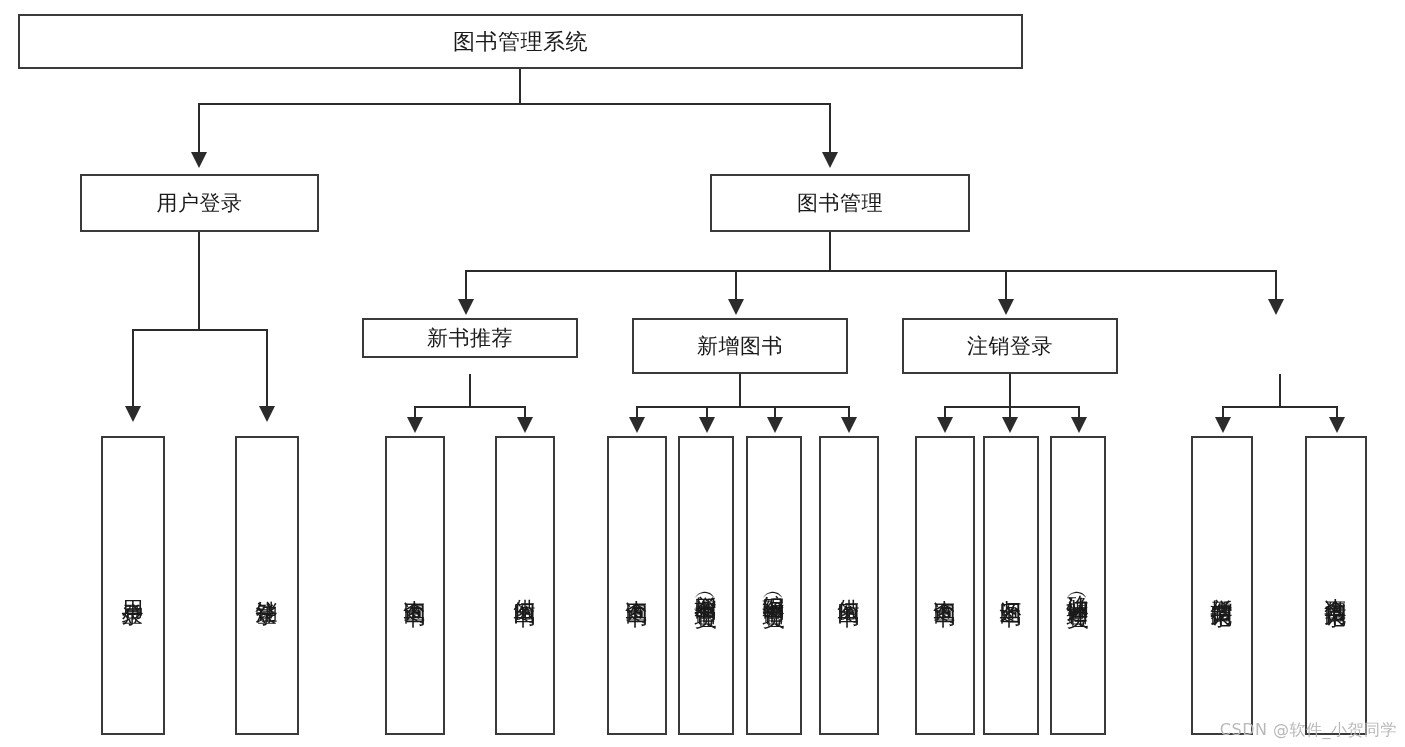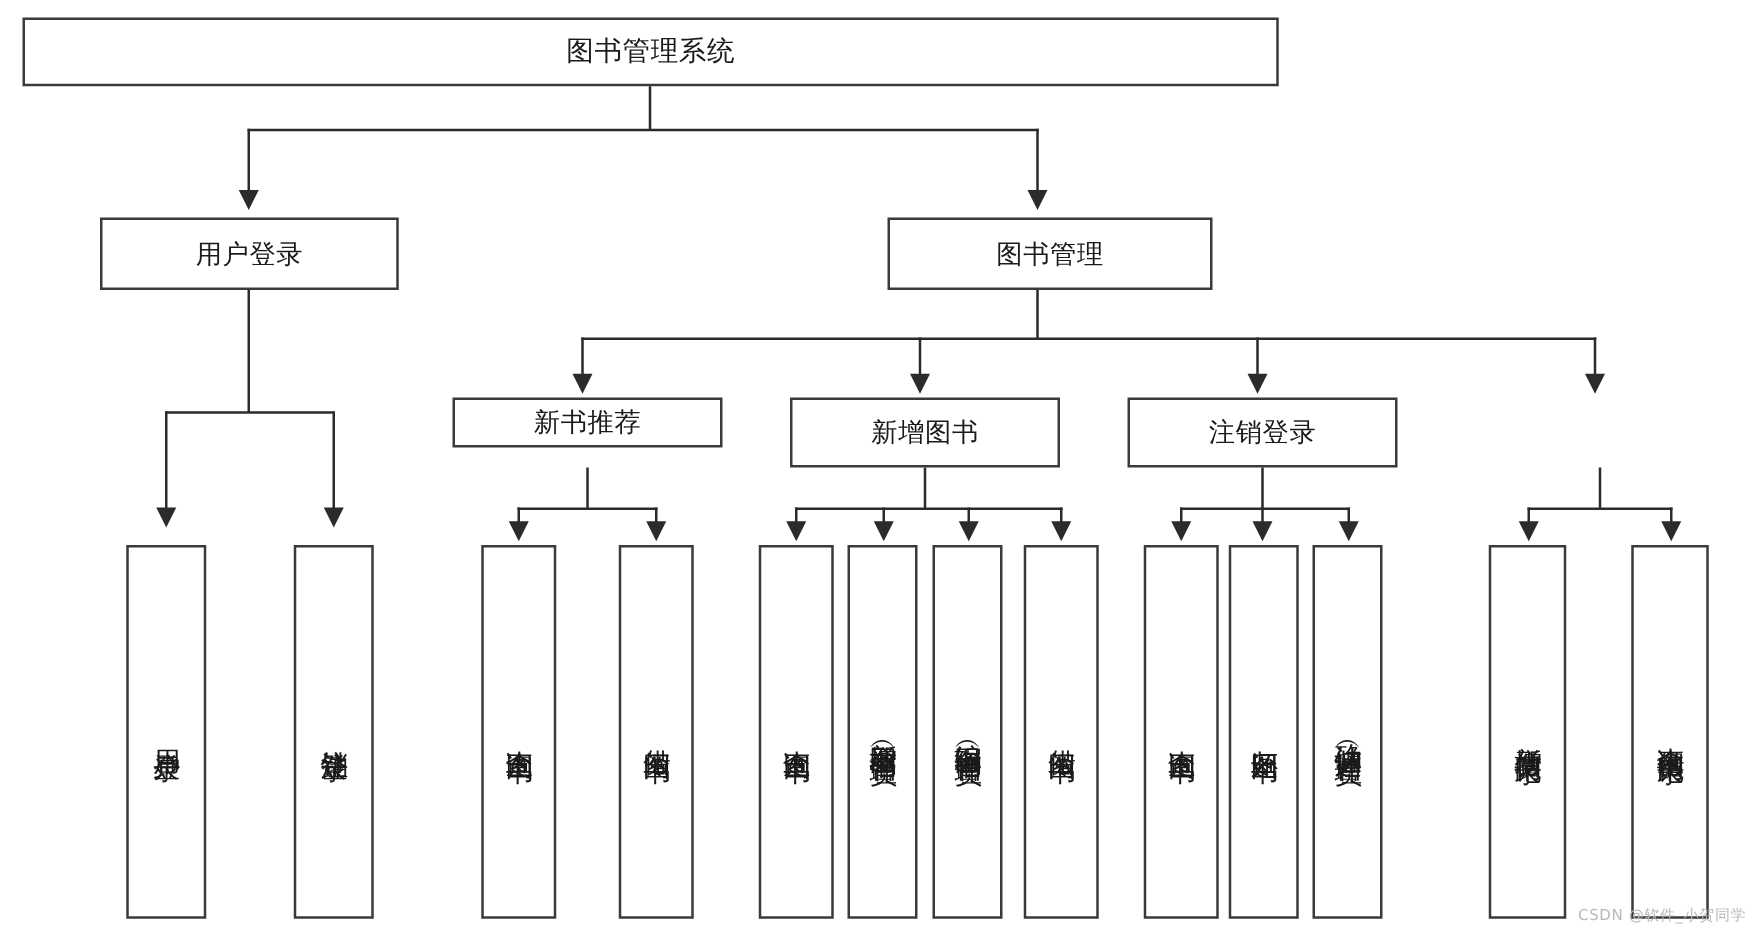--- a/index.html
+++ b/index.html
@@ -70,21 +70,21 @@
     height: 0;
     border-left: 8px solid transparent;
     border-right: 8px solid transparent;
     border-top: 16px solid #2b2b2b;
   }
   
   #watermark {
     position: absolute;
     right: 8px;
     bottom: 6px;
-    font-size: 12px;
+    font-size: 16px;
     color: #b9b9b9;
     letter-spacing: 0.5px;
     white-space: nowrap;
     pointer-events: none;
   }
 </style>
 </head>
 <body>
 
 <div id="diagram-canvas">

